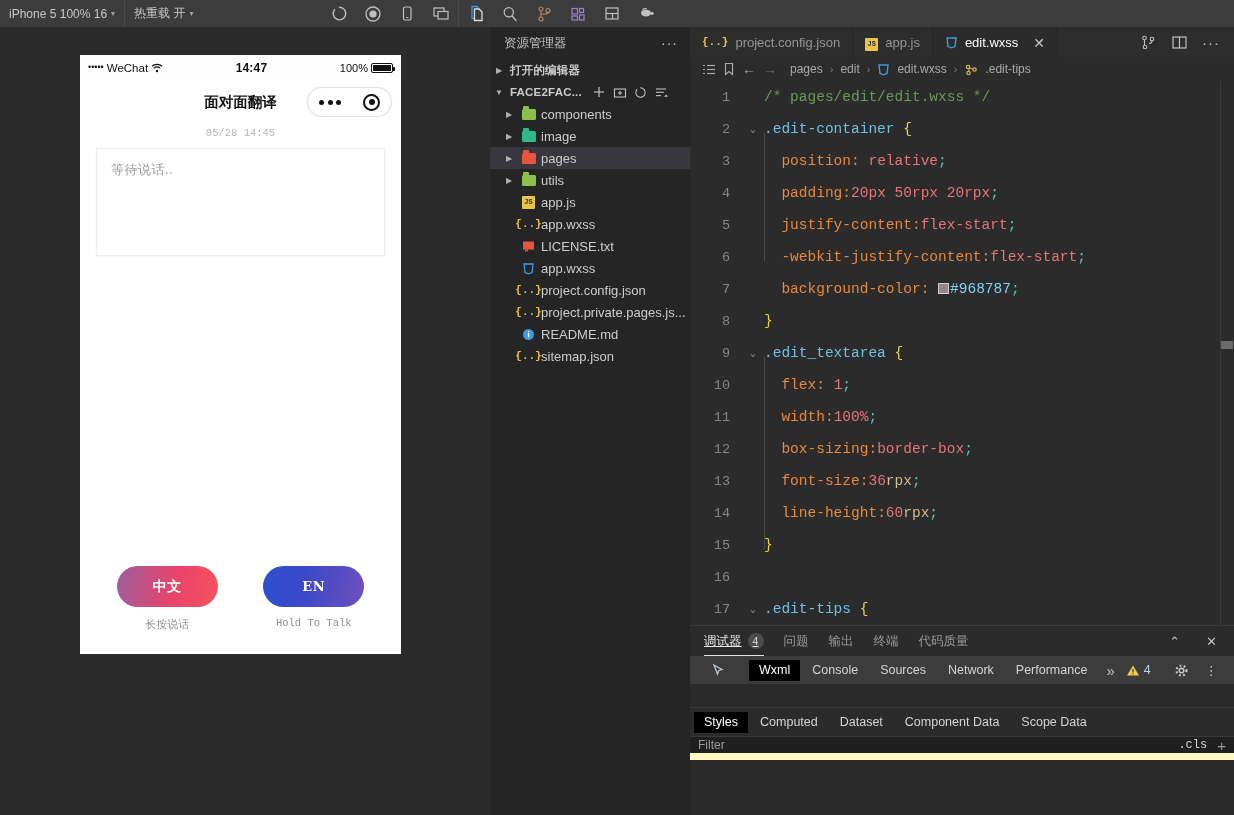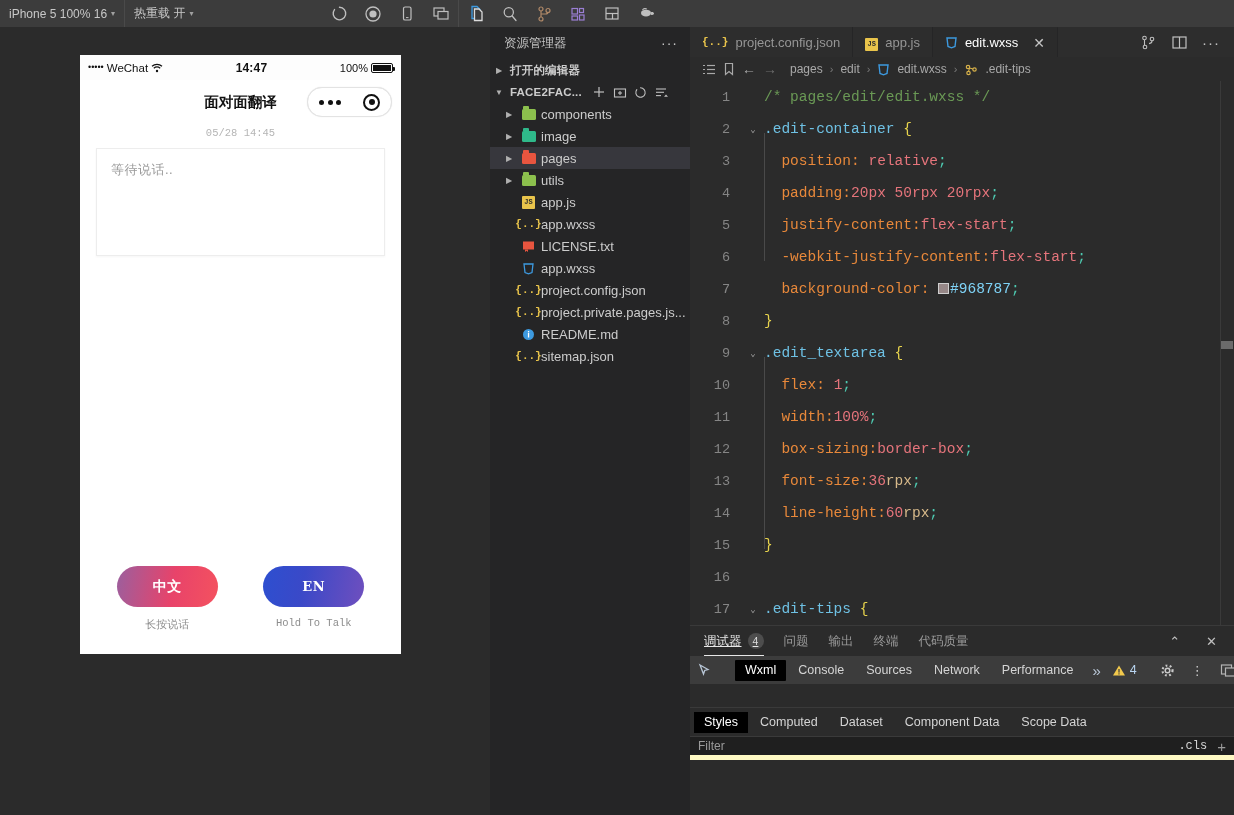--- a/index.html
+++ b/index.html
@@ -177,36 +177,36 @@
   .dbg-tab { display: flex; align-items: center; gap: 6px; height: 30px; line-height: 30px; }
   .dbg-tab.active { color: #e7e7e7; box-shadow: inset 0 -1px 0 #e7e7e7; text-decoration: underline; }
   .badge-count {
     min-width: 16px; height: 16px; padding: 0 4px; border-radius: 8px; background: #4d4d4d;
     color: #ddd; font-size: 10.5px; display: inline-flex; align-items: center; justify-content: center;
   }
   .dbg-tabs-spacer { flex: 1 1 auto; }
   .dbg-ic { color: #c0c0c0; font-size: 13px; padding: 0 3px; }
 
   .dt-bar { height: 29px; flex: 0 0 29px; background: #3c3c3c; display: flex; align-items: center;
-    padding: 0 0; gap: 2px; font-size: 12.5px; color: #d4d4d4; border-bottom: 1px solid #2b2b2b;}
+    padding: 0 14px; gap: 2px; font-size: 12.5px; color: #d4d4d4; border-bottom: 1px solid #2b2b2b;}
   .dt-btn { padding: 0 7px; height: 29px; display: flex; align-items: center; }
   .dt-tab { padding: 0 10px; height: 21px; display: flex; align-items: center; border-radius: 1px; }
   .dt-tab.active { background: #000000; color: #ffffff; }
   .dt-divider { width: 1px; height: 16px; background: #5a5a5a; margin: 0 6px; }
   .warn { color: #f2c94c; display: flex; align-items: center; gap: 4px; }
   .warn b { color: #b8d4f0; font-weight: normal; }
 
   .dt-gap { height: 23px; flex: 0 0 23px; background: #2b2b2b; border-bottom: 1px solid #3a3a3a;}
   .styles-bar { height: 28px; flex: 0 0 28px; background: #2b2b2b; display: flex; align-items: center;
     gap: 2px; padding-left: 4px; font-size: 12.5px; color: #d4d4d4; }
   .st-tab { padding: 0 10px; height: 21px; display: flex; align-items: center; }
   .st-tab.active { background: #000; color: #fff; }
   .filter-bar { height: 24px; flex: 0 0 24px; background: #1f1f1f; display: flex; align-items: center;
     padding: 0 8px; font-size: 12px; color: #9a9a9a; border-top: 1px solid #3a3a3a;
-    border-bottom: 5px solid #fef9c3; }
+    border-bottom: 7px solid #fef9c3; }
   .filter-bar .grow { flex: 1 1 auto; }
   .cls { font-family: "Liberation Mono","DejaVu Sans Mono",monospace; color: #d4d4d4; font-size: 12px; }
   .plus { color: #9a9a9a; font-size: 15px; margin-left: 10px; }
   .styles-body { flex: 1 1 auto; background: #2b2b2b; position: relative; }
 
   .bottom-right-col { display: flex; flex-direction: column; flex: 1 1 auto; min-width: 0; }
   svg { display: block; }
 </style>
 </head>
 <body>

